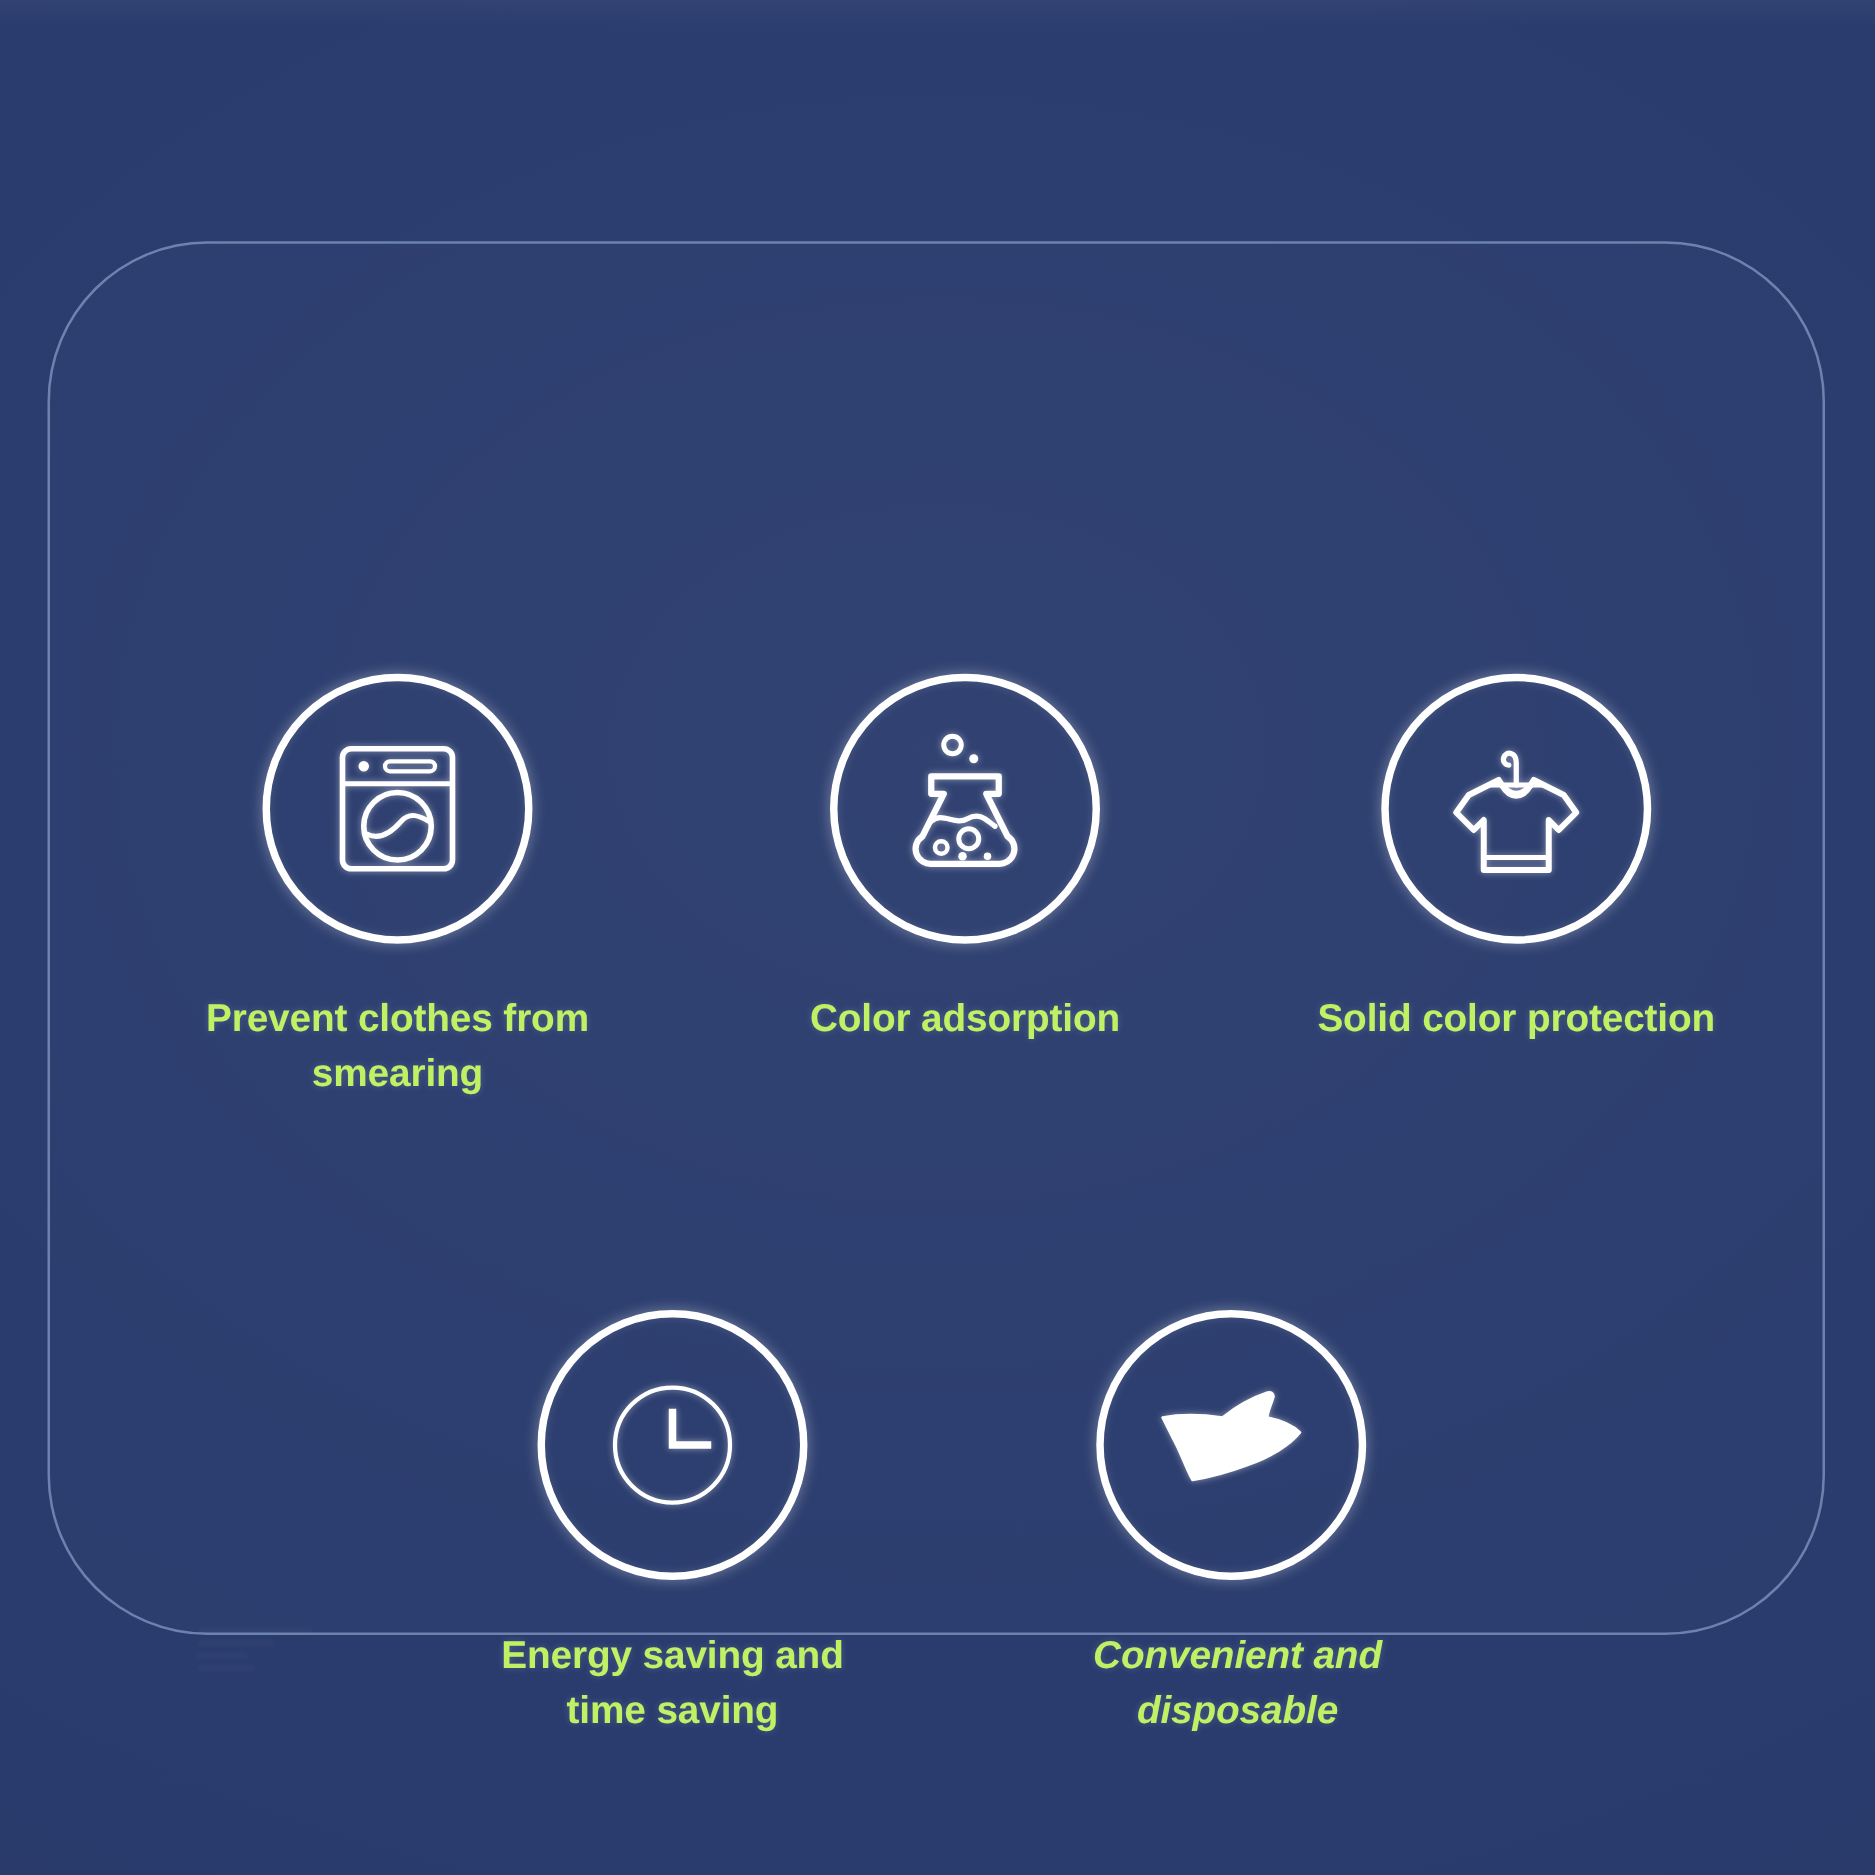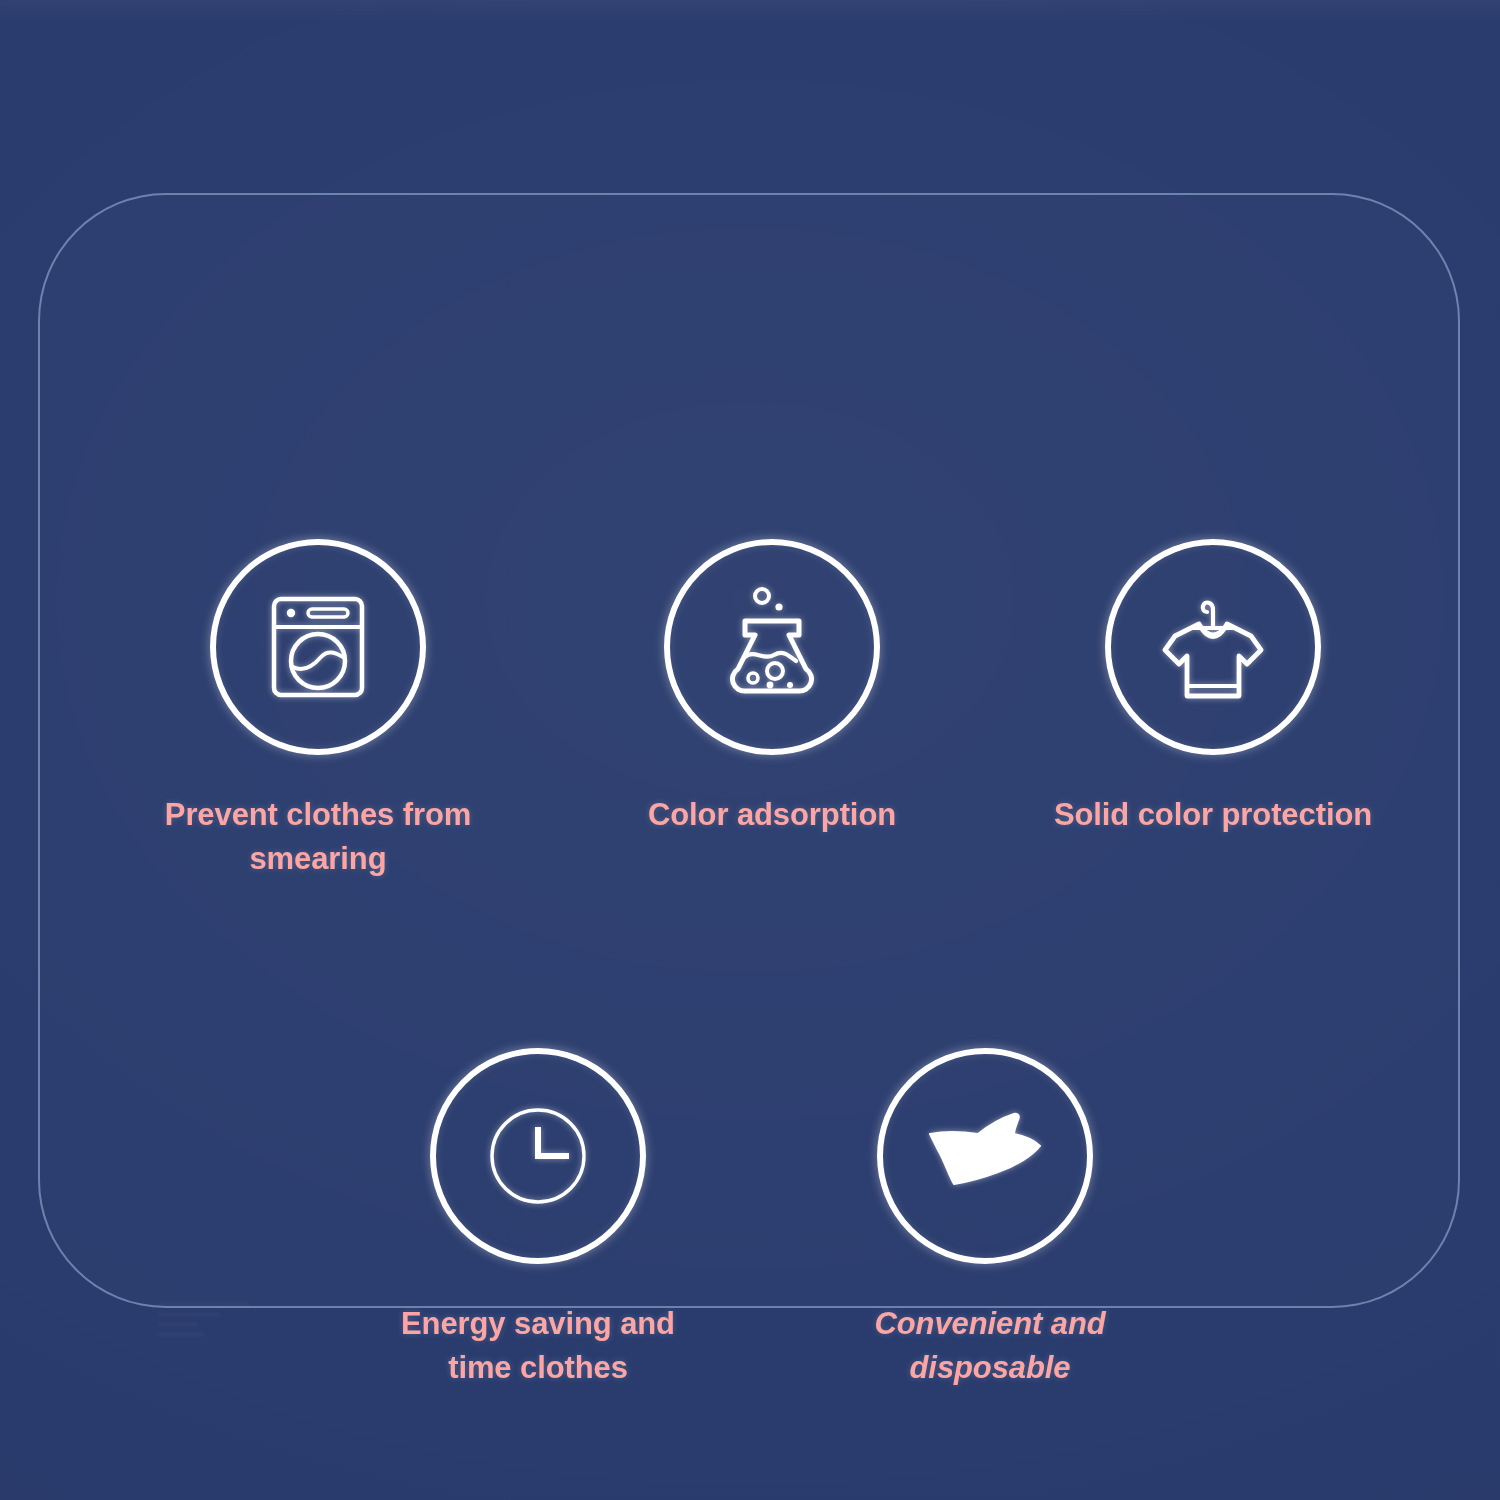--- a/index.html
+++ b/index.html
@@ -85,21 +85,21 @@
     position: absolute;
     left: 50%;
     top: 50%;
     transform: translate(-50%, -50%);
     display: block;
     filter: drop-shadow(0 0 3px rgba(255,255,255,0.45));
   }
 
   .feature-label {
     margin-top: 38px;
-    color: #fca5a5;
+    color: #bef264;
     font-size: 31px;
     font-weight: bold;
     line-height: 1.42;
     letter-spacing: -0.1px;
     text-shadow: 0 0 6px rgba(255,255,255,0.18);
   }
   .feature-label .l2 { display: block; }
 
   
   #feature-1 { left: 108px;  top: 344px; }
@@ -191,21 +191,21 @@
 
   <div class="feature feature-row2" id="feature-4">
     <div class="icon-ring">
       <svg width="124" height="124" viewBox="0 0 124 124">
         <circle cx="62" cy="62" r="46" fill="none" stroke="#ffffff" stroke-width="3.4"></circle>
         <path d="M62 36 V62 H90" fill="none" stroke="#ffffff" stroke-width="6" stroke-linecap="square"></path>
       </svg>
     </div>
     <div class="feature-label">
       <span>Energy saving and</span>
-      <span class="l2">time clothes</span>
+      <span class="l2">time saving</span>
     </div>
   </div>
 
   <div class="feature feature-row2" id="feature-5">
     <div class="icon-ring">
       <svg width="130" height="112" viewBox="0 0 130 112">
         <path d="M10 34 C26 31 44 32 58 34 C68 26 82 18 94 14
                  C98 13 100 16 98 20 C96 26 94 30 94 34
                  C104 36 114 40 120 46
                  C112 56 96 66 78 72 C62 78 46 82 34 84

